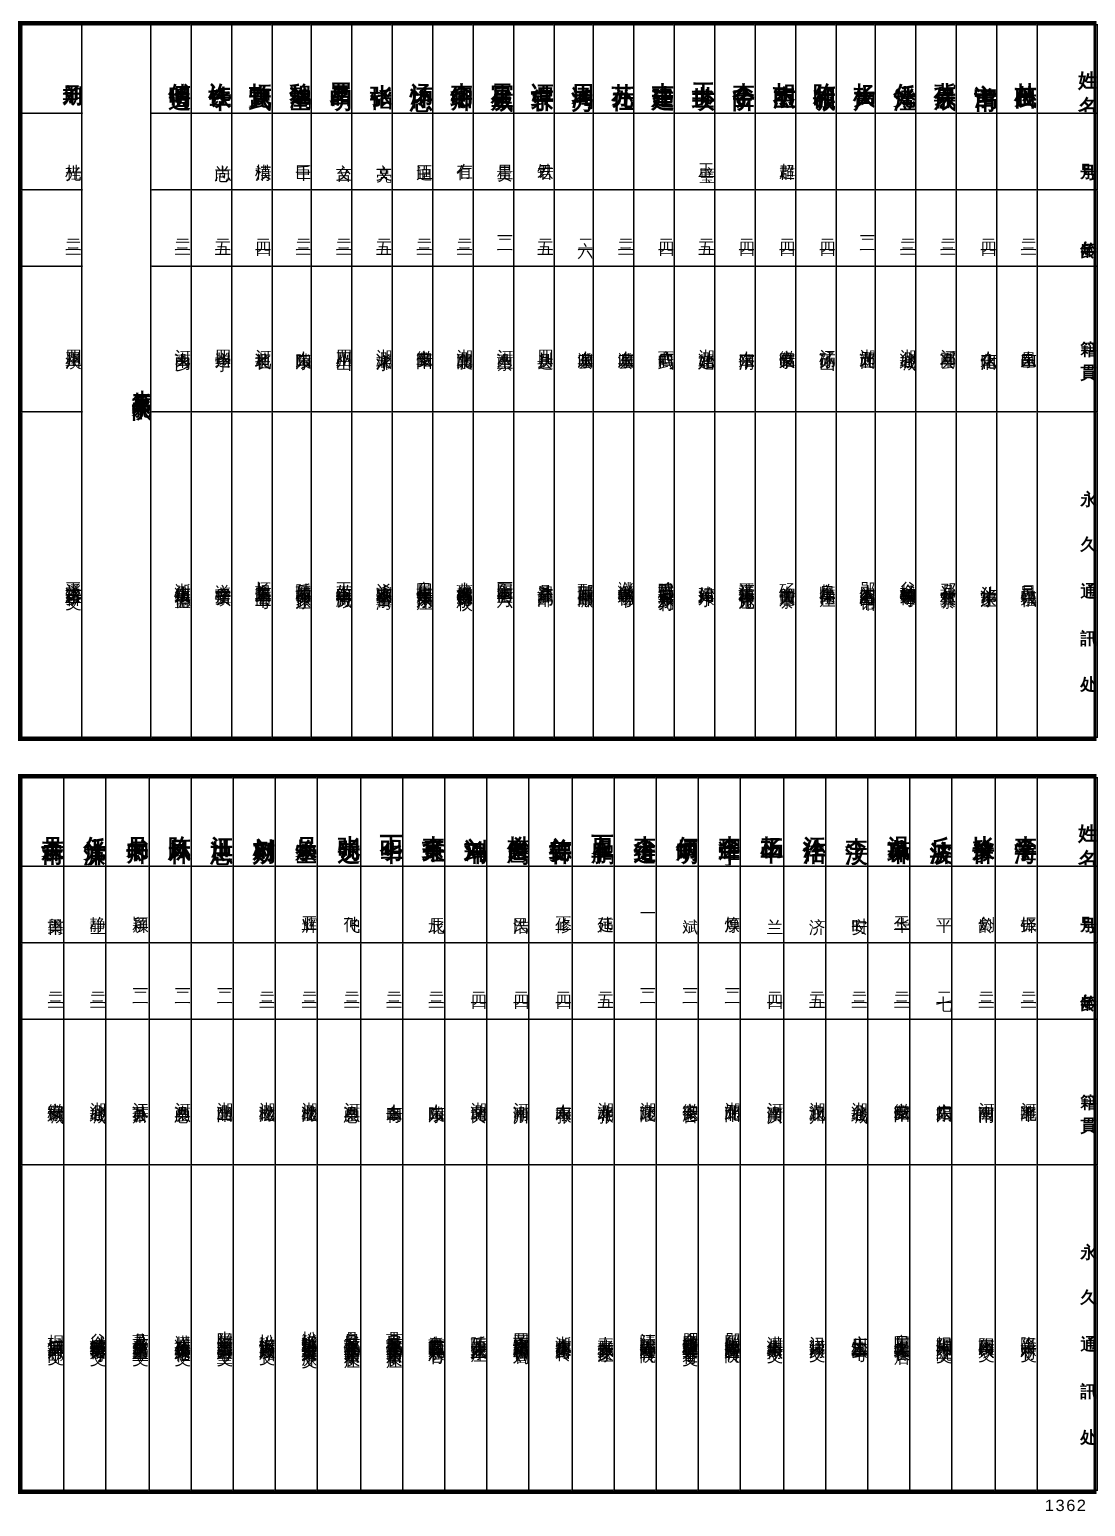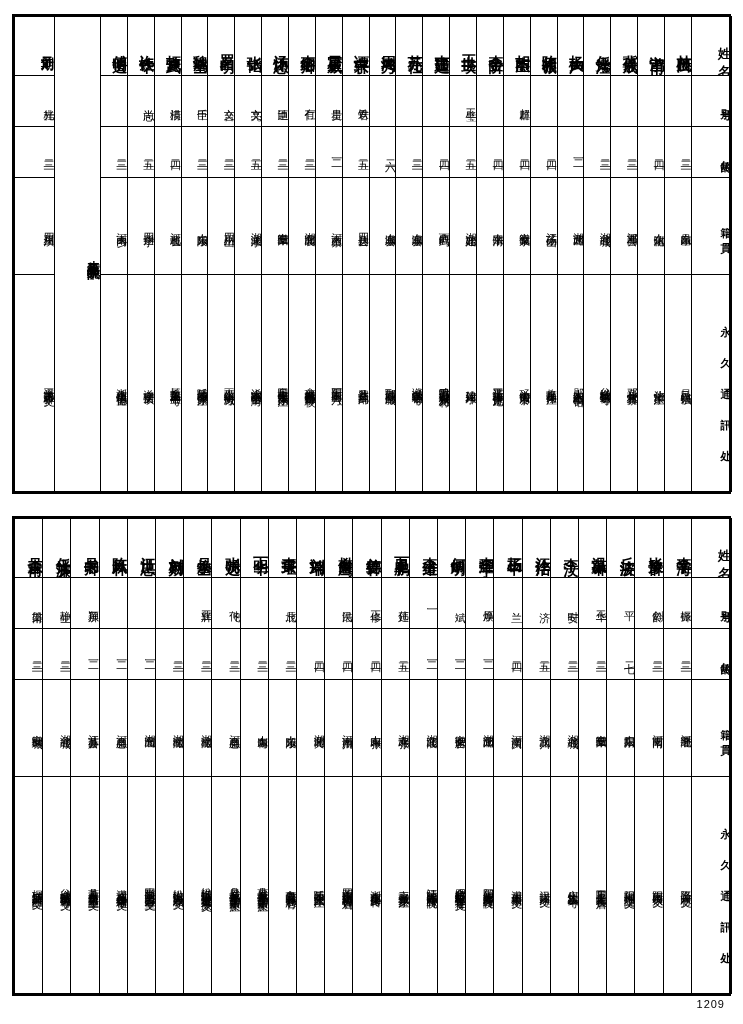--- a/index.html
+++ b/index.html
@@ -414,14 +414,14 @@
             <td>当阳新平河乡当阳益寿堂交</td>
             <td>潢川城东公坡寺集信柜交</td>
             <td>萧县东乡新李集第三里里交</td>
             <td>谷城盛家镇前街信导号交</td>
             <td>桐城庐江罗昌河邮交</td>
           </tr>
         </tbody>
     </table>
   </div>
 
-  <div class="pagenum">1209</div>
+  <div class="pagenum">1362</div>
 </div>
 
 </body></html>

